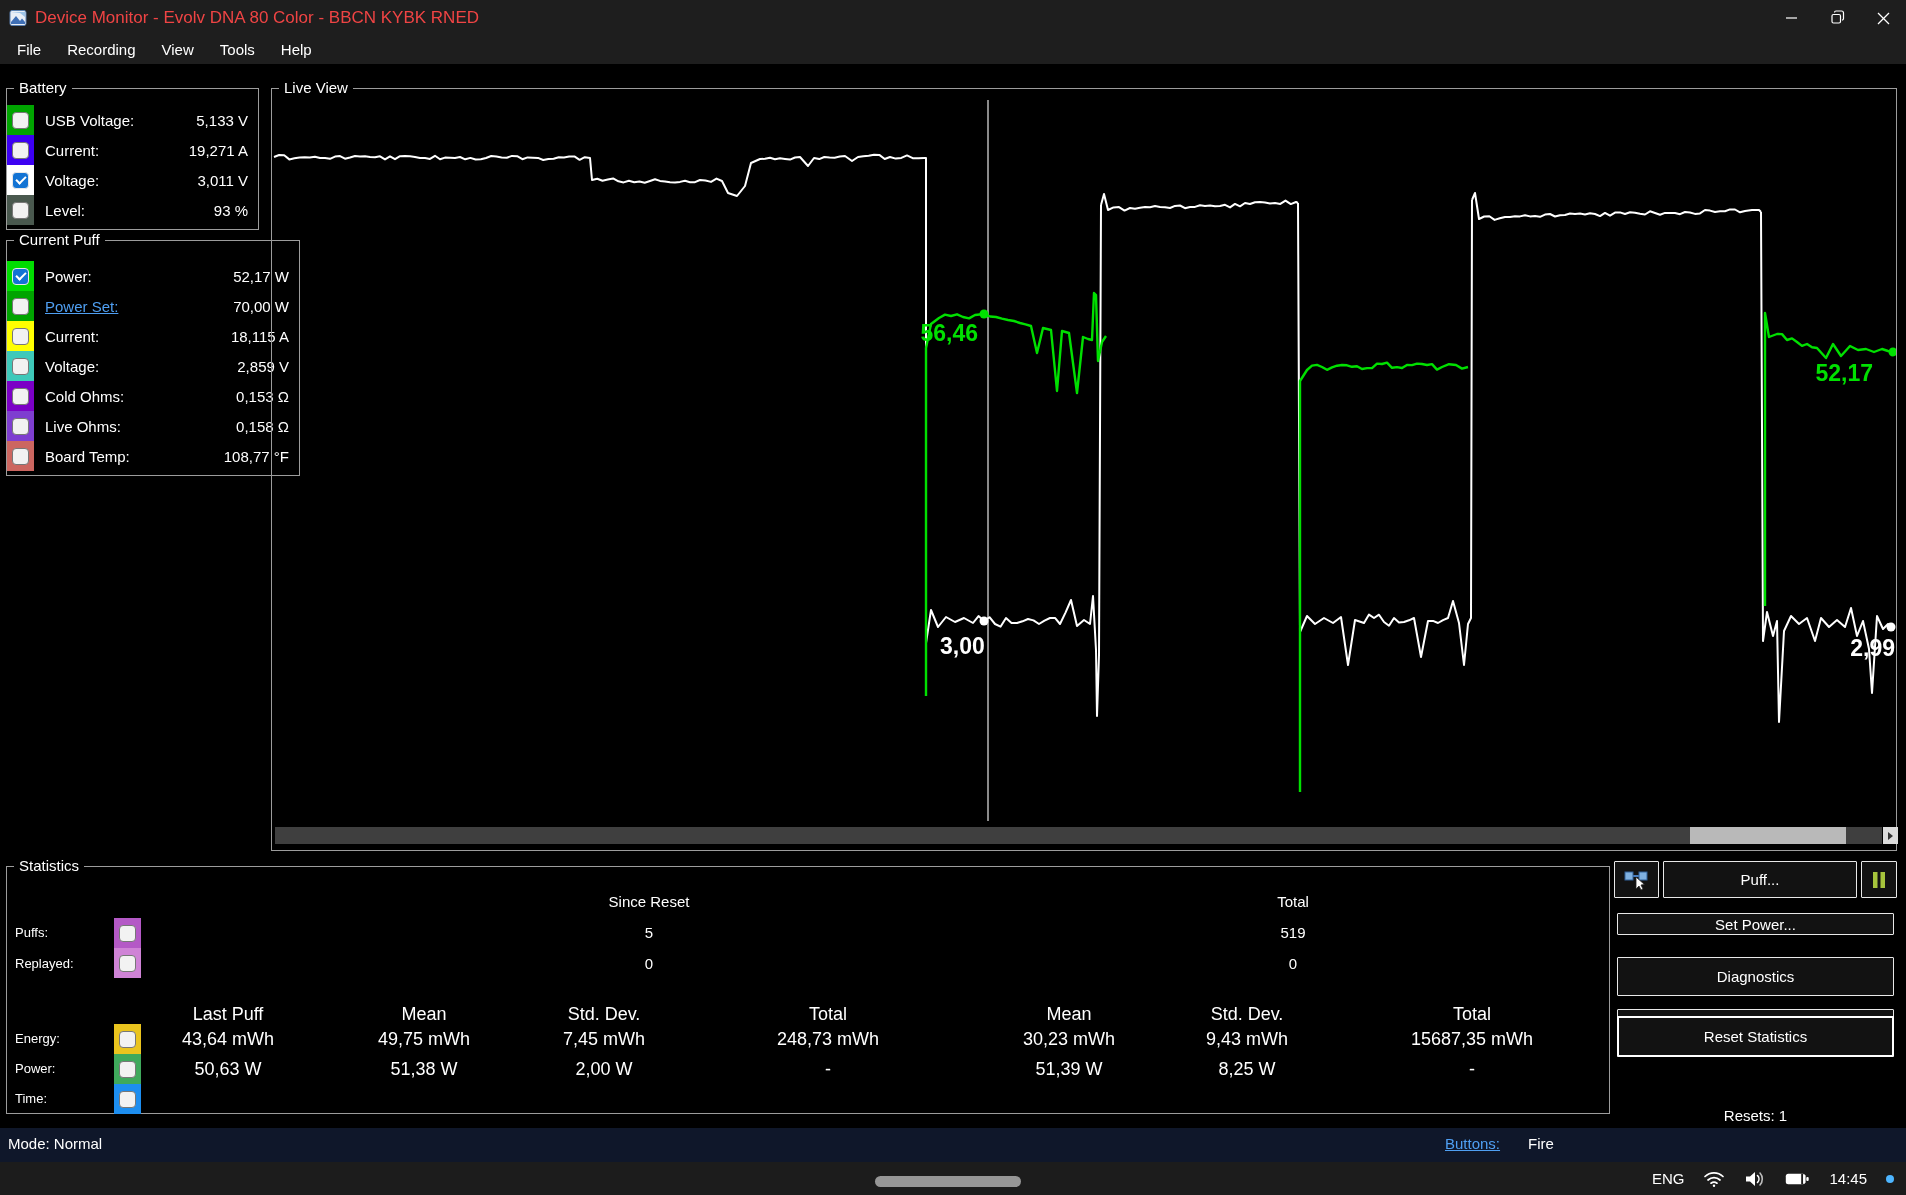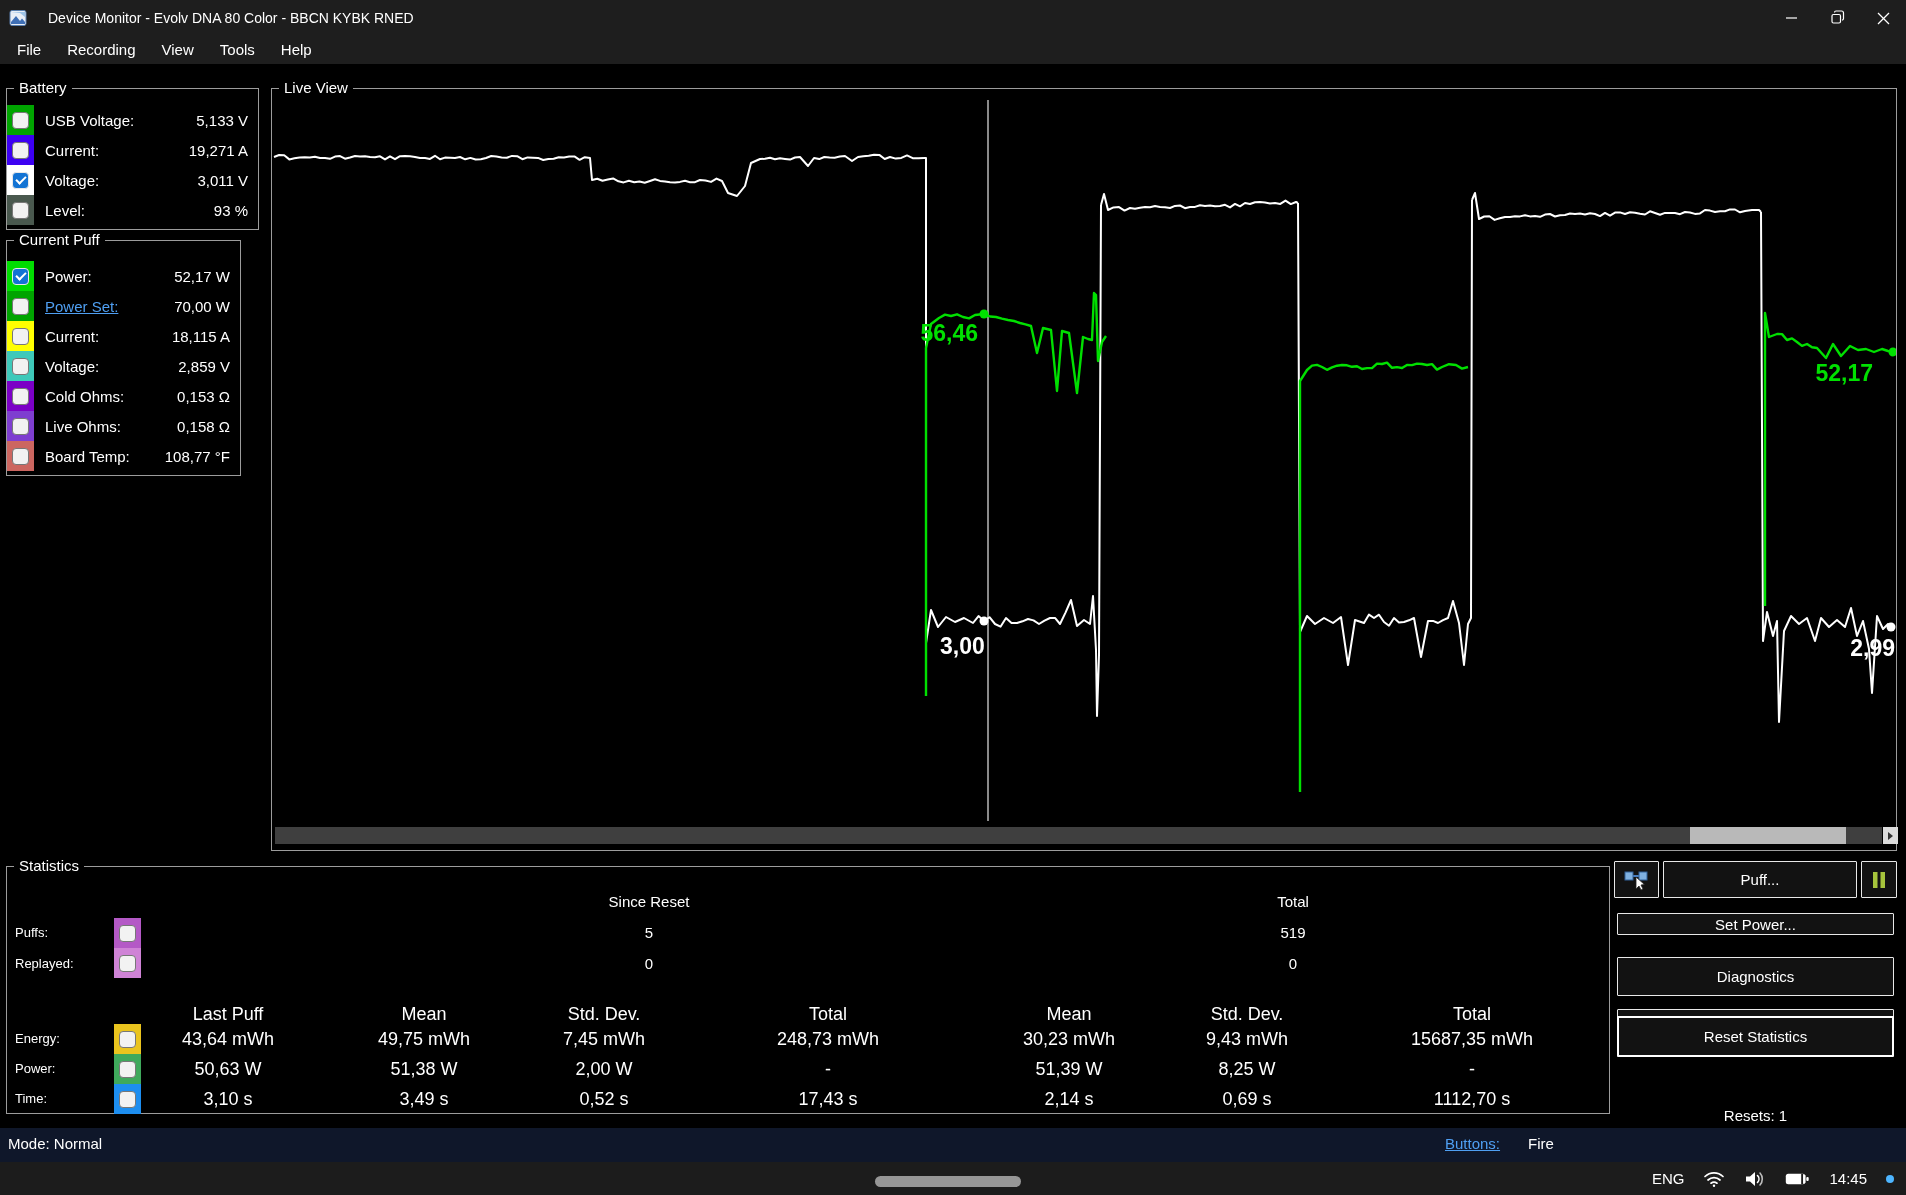--- a/index.html
+++ b/index.html
@@ -3,21 +3,21 @@
 <meta charset="utf-8">
 <style>
   * { margin:0; padding:0; box-sizing:border-box; }
   html,body { width:1906px; height:1195px; background:#000; overflow:hidden;
     font-family:"Liberation Sans", sans-serif; color:#fff; }
 
   
   .titlebar { position:absolute; left:0; top:0; width:1906px; height:36px;
     background:#1e1e1e; display:flex; align-items:center; }
   .title-icon { margin-left:9px; width:18px; height:18px; flex:none; }
-  .title-text { margin-left:21px; font-size:14px; color:#ffffff; }
+  .title-text { margin-left:8px; font-size:17px; color:#ef4444; }
   .win-controls { margin-left:auto; display:flex; height:36px; }
   .win-btn { width:46px; height:36px; display:flex; align-items:center; justify-content:center; }
 
   
   .menubar { position:absolute; left:0; top:36px; width:1906px; height:28px;
     background:#1e1e1e; display:flex; align-items:center; padding-left:4px; }
   .menu-item { padding:0 13px; font-size:15px; line-height:28px; color:#fff; }
 
   
   .groupbox { position:absolute; border:1px solid #9c9c9c; }
@@ -137,21 +137,21 @@
     <div class="prow">
       <span class="swatch" style="background: rgb(73, 88, 78);">
           <span class="cb"></span>
         </span>
       <span class="plabel">Level:</span>
       <span class="pvalue">93 %</span>
     </div>
   </div>
 </div>
 
-<div class="groupbox" style="left:6px;top:240px;width:235px;height:236px;">
+<div class="groupbox" style="left:6px;top:240px;width:294px;height:236px;">
   <div class="gb-label">Current Puff</div>
   <div style="padding-top:20px;">
     <div class="prow">
       <span class="swatch" style="background: rgb(0, 221, 0);">
           <span class="cb checked"></span>
         </span>
       <span class="plabel">Power:</span>
       <span class="pvalue">52,17 W</span>
     </div>
     <div class="prow">
@@ -283,29 +283,20 @@
     <div class="sc6">15687,35 mWh</div>
   </div>
   <div class="stat-cols" style="top:187px;">
     <div class="sc0">50,63 W</div>
     <div class="sc1">51,38 W</div>
     <div class="sc2">2,00 W</div>
     <div class="sc3">-</div>
     <div class="sc4">51,39 W</div>
     <div class="sc5">8,25 W</div>
     <div class="sc6">-</div>
-  </div>
-  <div class="stat-cols" style="top:217px;">
-    <div class="sc0">3,10 s</div>
-    <div class="sc1">3,49 s</div>
-    <div class="sc2">0,52 s</div>
-    <div class="sc3">17,43 s</div>
-    <div class="sc4">2,14 s</div>
-    <div class="sc5">0,69 s</div>
-    <div class="sc6">1112,70 s</div>
   </div>
 </div>
 
 <div class="abtn" style="left:1614px;top:861px;width:45px;height:37px;">
   <svg width="28" height="22" viewBox="0 0 28 22">
     <line x1="4" y1="7" x2="24" y2="7" stroke="#4a7fbf" stroke-width="2"></line>
     <rect x="2" y="3" width="8" height="8" fill="#7fb0e0" stroke="#30609a"></rect>
     <rect x="16" y="3" width="8" height="8" fill="#7fb0e0" stroke="#30609a"></rect>
     <path d="M13 8 L13 20 L16 17 L18 21 L20 20 L18 16 L21.5 15.5 Z" fill="#fff" stroke="#222" stroke-width="0.8"></path>
   </svg>

